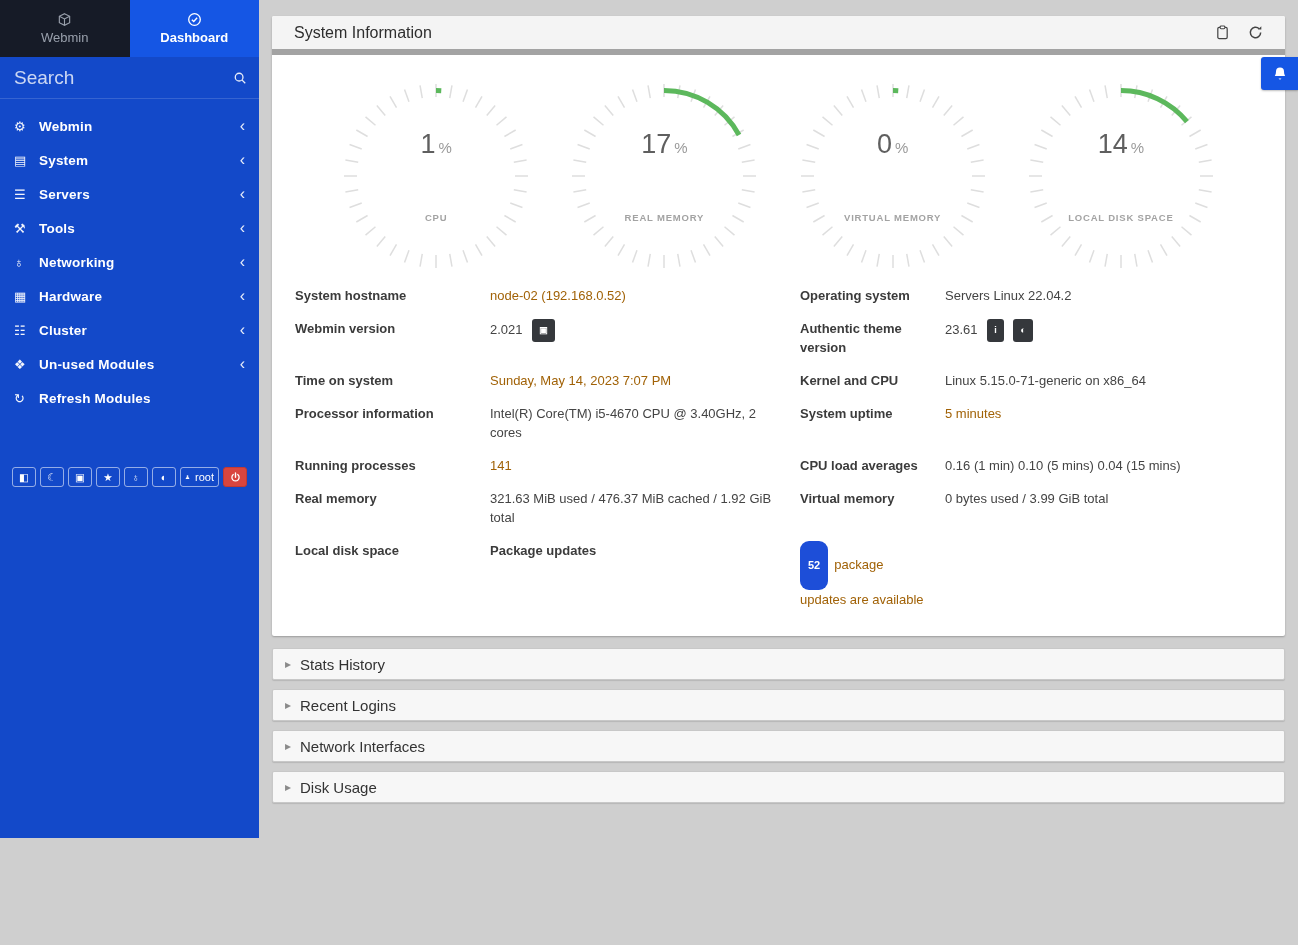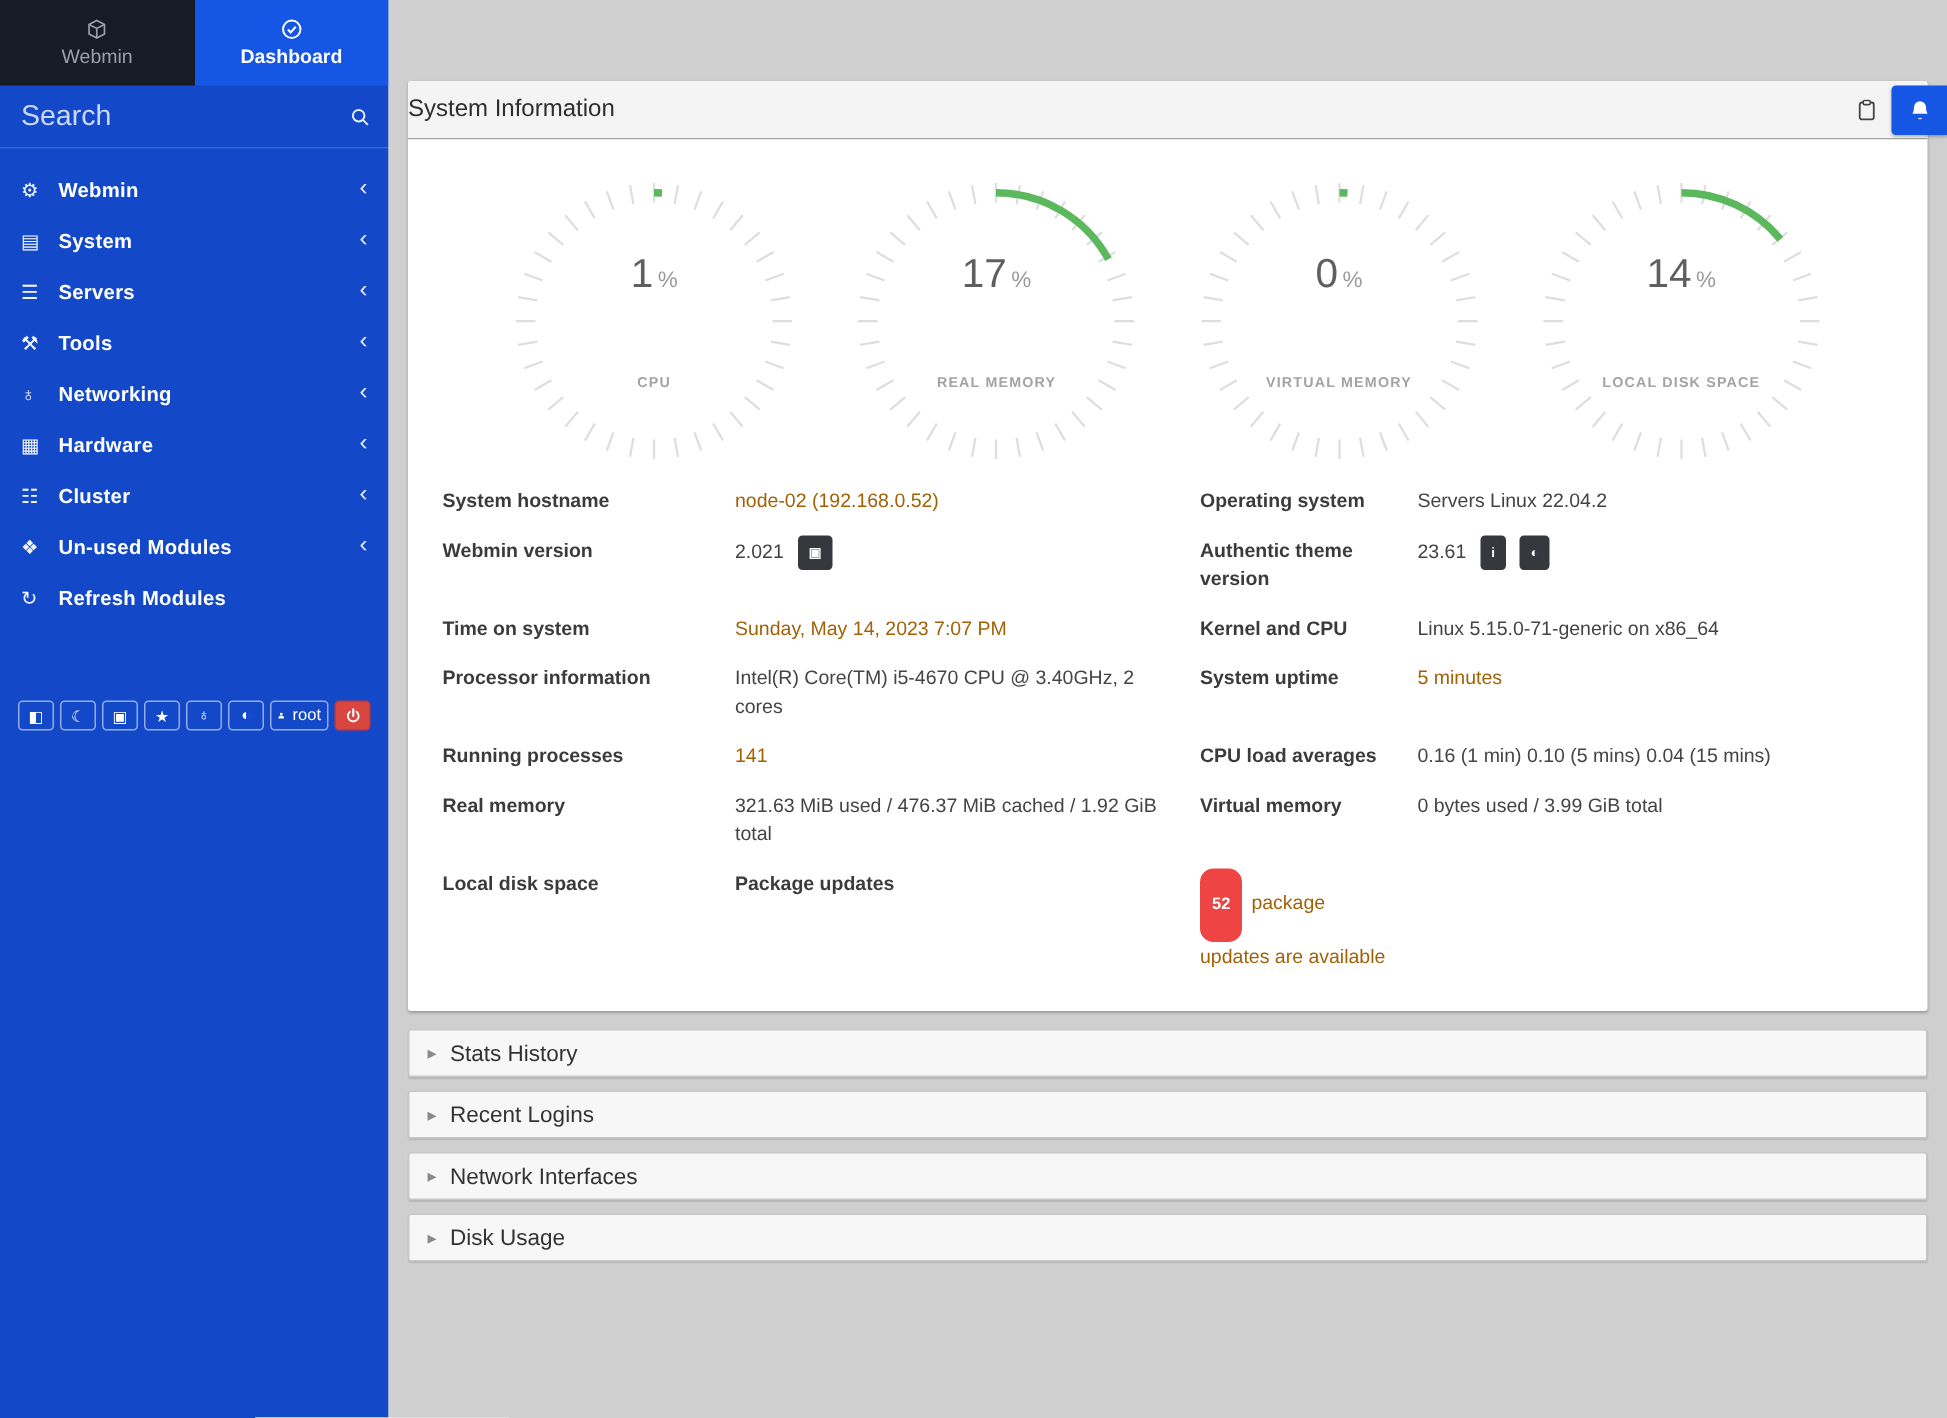--- a/index.html
+++ b/index.html
@@ -1,18 +1,18 @@
 <!DOCTYPE html>
 <html><head>
 <meta charset="utf-8">
 <style>
   * { box-sizing: border-box; margin: 0; padding: 0; }
   html, body { width: 1298px; height: 945px; overflow: hidden; }
   body { font-family: "Liberation Sans", sans-serif; background: #cfcfcf; }
-  .app { display: flex; width: 1298px; height: 945px; }
+  .app { display: flex; width: 1298px; height: 838px; }
 
   
   .sidebar { width: 259px; min-width: 259px; background: #1349c9; color: #fff; display: flex; flex-direction: column; }
   .tabs { display: flex; height: 57px; }
   .tab { flex: 1; display: flex; flex-direction: column; align-items: center; justify-content: center; gap: 3px; font-size: 13px; cursor: pointer; }
   .tab-webmin { background: #161b27; color: #99a0ac; }
   .tab-dashboard { background: #1556e4; color: #fff; font-weight: bold; }
   .tab-icon { display: flex; }
 
   .search-row { position: relative; height: 42px; border-bottom: 1px solid rgba(255,255,255,0.15); display: flex; align-items: center; }
@@ -29,37 +29,37 @@
   .side-footer { margin-top: 52px; padding: 0 12px; display: flex; gap: 4px; align-items: center; }
   .sf-btn { min-width: 24px; height: 20px; border: 1px solid rgba(255,255,255,0.55); border-radius: 3px; display: inline-flex; align-items: center; justify-content: center; font-size: 10.5px; color: #fff; cursor: pointer; padding: 0 4px; background: transparent; }
   .sf-user { gap: 5px; font-size: 11px; }
   .sf-power { background: #d9453f; border-color: #c13a34; }
 
   
   .main { flex: 1; position: relative; padding: 16px 13px 0; background: #cfcfcf; overflow: hidden; }
   .bell-btn { position: absolute; top: 57px; right: 0; width: 37px; height: 33px; background: #1556e4; border: none; border-radius: 3px 0 0 3px; display: flex; align-items: center; justify-content: center; cursor: pointer; box-shadow: 0 1px 2px rgba(0,0,0,0.25); z-index: 5; }
 
   .card { background: #fff; border-radius: 2px; box-shadow: 0 1px 2px rgba(0,0,0,0.25); }
-  .card-header { height: 39px; background: #f4f4f4; border-bottom: 1px solid #a3a3a3; display: flex; align-items: center; padding: 0 0; border-radius: 2px 2px 0 0; margin-top: 38px; }
+  .card-header { height: 39px; background: #f4f4f4; border-bottom: 6px solid #a3a3a3; display: flex; align-items: center; padding: 0 22px; border-radius: 2px 2px 0 0; }
   .card-title { font-size: 16px; font-weight: normal; color: #2e2e2e; flex: 1; }
   .hicon { color: #444; margin-left: 18px; cursor: pointer; display: flex; }
 
   .gauges { display: flex; justify-content: space-around; padding: 26px 50px 2px; }
   .gauge { position: relative; width: 190px; height: 190px; }
   .gauge svg { position: absolute; inset: 0; }
   .gauge-value { position: absolute; top: 48px; left: 0; right: 0; text-align: center; color: #5f5f5f; font-size: 27px; }
   .gauge-value .unit { font-size: 15px; color: #9a9a9a; margin-left: 3px; }
   .gauge-label { position: absolute; top: 131px; left: 0; right: 0; text-align: center; font-size: 9.5px; font-weight: bold; letter-spacing: 0.8px; color: #a3a3a3; }
 
   .info-grid { display: grid; grid-template-columns: 195px 310px 145px 1fr; padding: 6px 23px 20px; align-items: start; }
   .cell { padding: 7px 14px 7px 0; font-size: 13px; line-height: 19px; color: #444; }
   .cell.lbl { font-weight: bold; color: #3b3b3b; }
   .link { color: #a16207; text-decoration: none; cursor: pointer; }
   .chip { display: inline-flex; align-items: center; justify-content: center; background: #35383c; color: #fff; border-radius: 3px; font-size: 9px; font-weight: bold; padding: 2px 7px; margin-left: 6px; cursor: pointer; vertical-align: 1px; font-style: normal; }
-  .badge { display: inline-block; background: #ef4444; color: #fff; border-radius: 9px; font-size: 11px; font-weight: bold; padding: 15px 8px; margin-right: 6px; }
+  .badge { display: inline-block; background: #1d4ed8; color: #fff; border-radius: 9px; font-size: 11px; font-weight: bold; padding: 15px 8px; margin-right: 6px; }
 
   .panel { height: 32px; background: #f7f7f7; border: 1px solid #c8c8c8; border-radius: 2px; margin-top: 9px; display: flex; align-items: center; padding: 0 12px; font-size: 15px; color: #333; cursor: pointer; box-shadow: 0 1px 1px rgba(0,0,0,0.12); }
   .card + .panel { margin-top: 12px; }
   .p-chev { color: #8a8a8a; margin-right: 9px; font-size: 12px; }
 </style>
 </head>
 <body>
 
 <div class="app">
 

